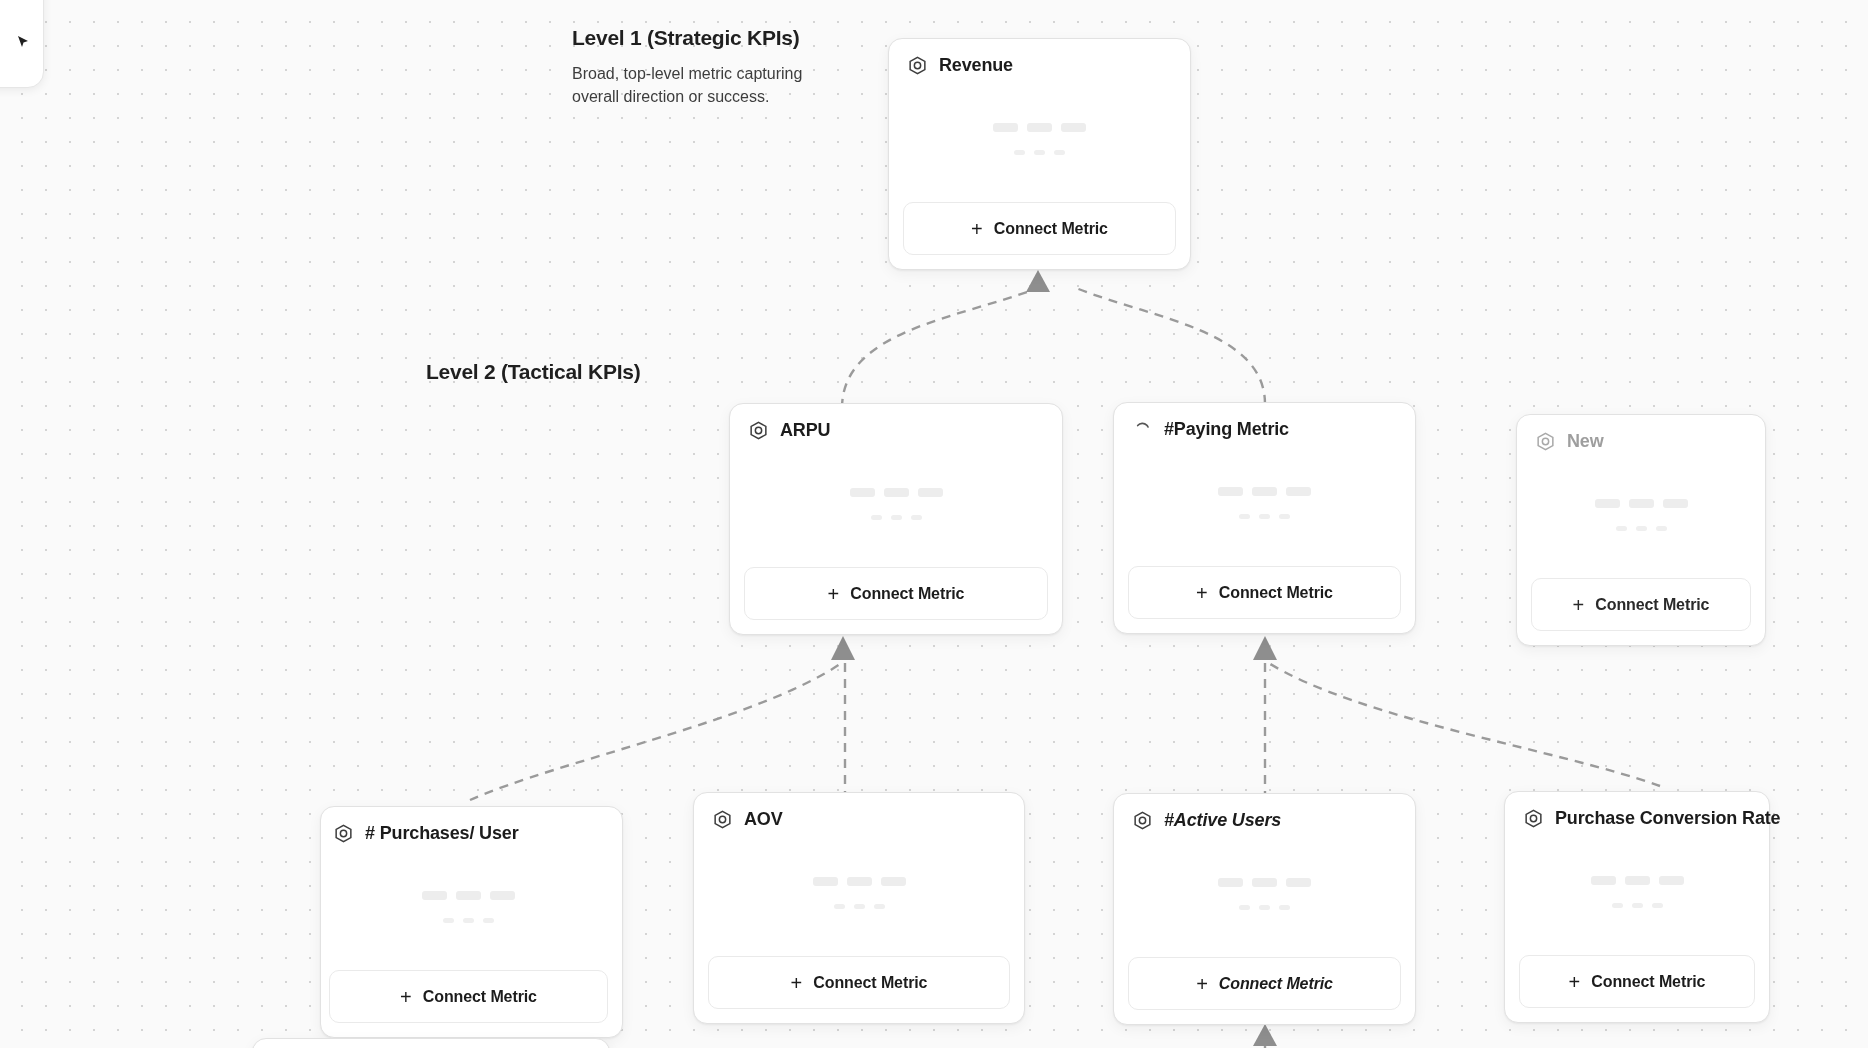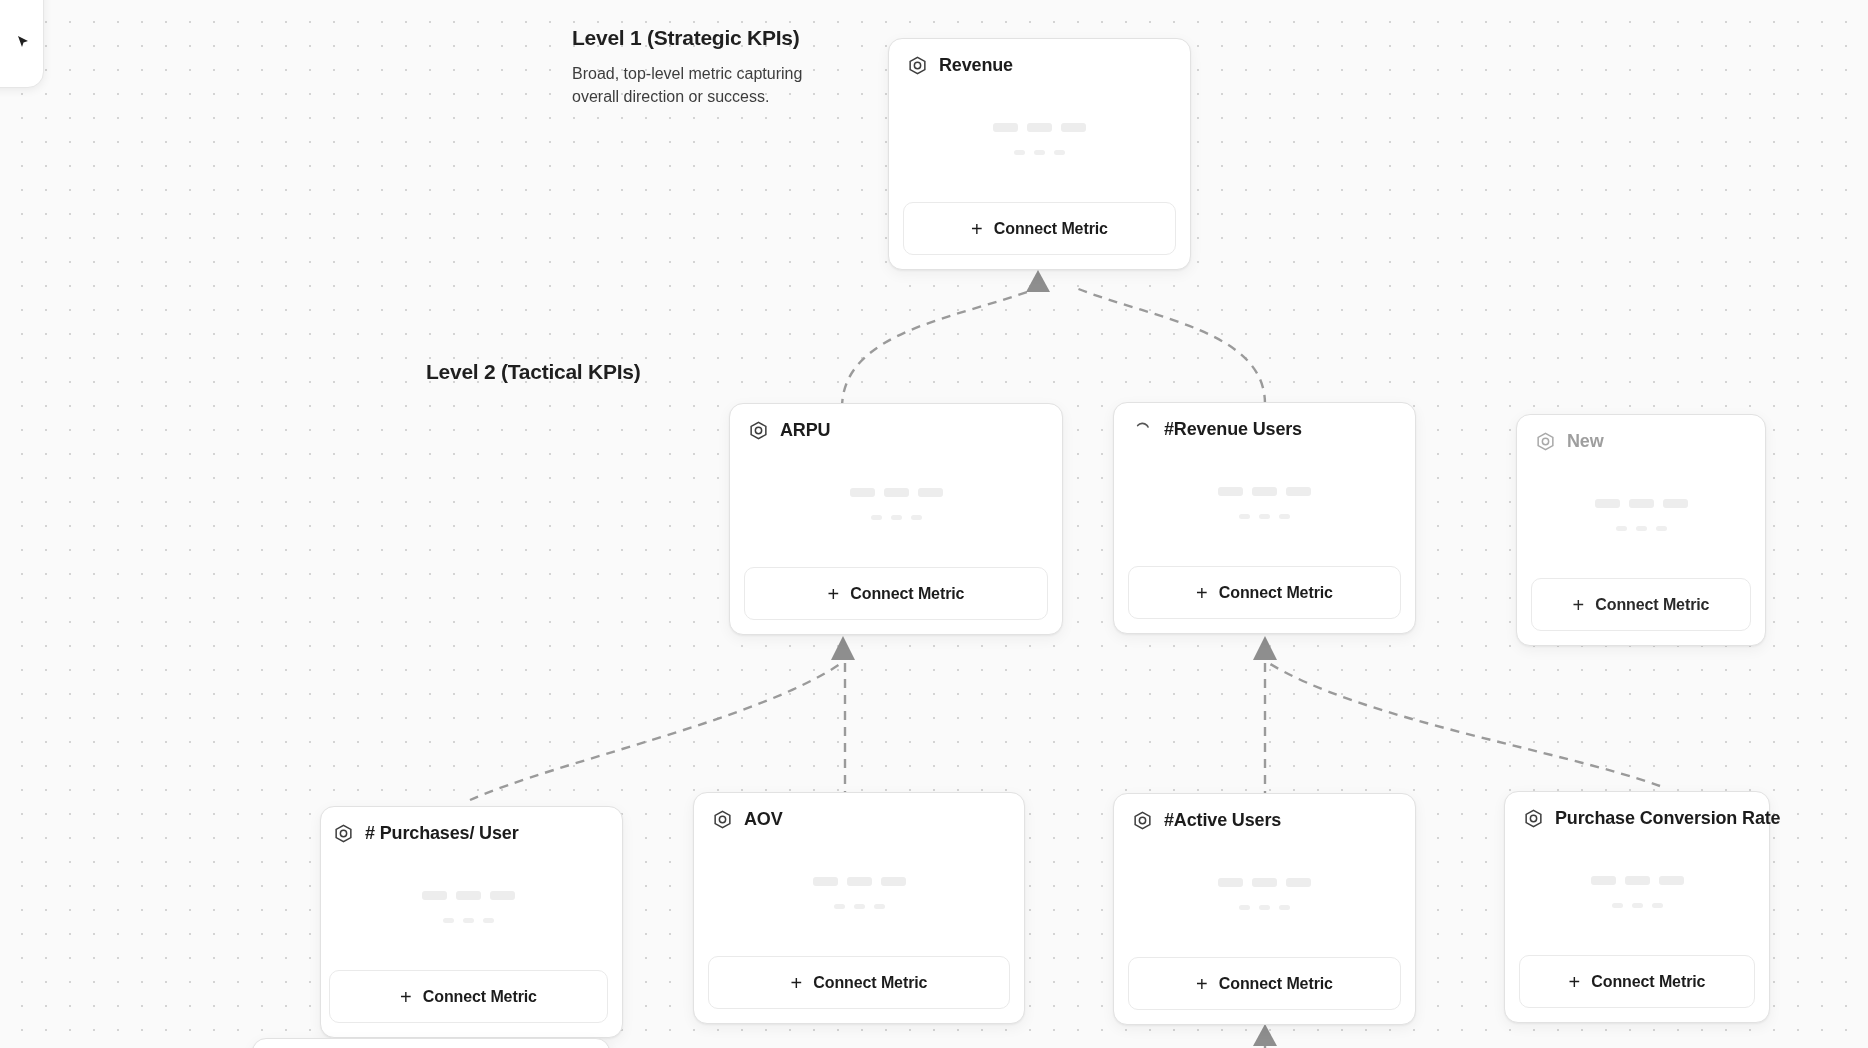--- a/index.html
+++ b/index.html
@@ -177,21 +177,21 @@
       <span class="connect-plus">+</span>
       <span class="connect-label">Connect Metric</span>
     </div>
   </div>
 
   <div class="card" style="left:1113px; top:402px; width:303px; height:232px;">
     <div class="card-head">
       <svg class="card-icon" viewBox="0 0 24 24">
         <path d="M6.5 7.5 A 7 7 0 1 1 6.2 16" fill="none" stroke="#565656" stroke-width="1.9" stroke-linecap="round" stroke-dasharray="14 60"></path>
       </svg>
-      <span class="card-title">#Revenue Users</span>
+      <span class="card-title">#Paying Metric</span>
     </div>
     <div class="card-body">
       <div class="skel-row">
         <span class="skel lg"></span>
         <span class="skel lg"></span>
         <span class="skel lg"></span>
       </div>
       <div class="skel-row">
         <span class="skel sm"></span>
         <span class="skel sm"></span>
@@ -275,21 +275,21 @@
         <span class="skel sm"></span>
         <span class="skel sm"></span>
       </div>
     </div>
     <div class="connect-btn">
       <span class="connect-plus">+</span>
       <span class="connect-label">Connect Metric</span>
     </div>
   </div>
 
-  <div class="card" style="left:1113px; top:793px; width:303px; height:232px;">
+  <div class="card" style="left:1113px; top:793px; width:303px; height:232px;font-style:italic;">
     <div class="card-head">
       <svg class="card-icon" viewBox="0 0 24 24">
         <path d="M12 2.6 L20.4 7.3 L20.4 16.7 L12 21.4 L3.6 16.7 L3.6 7.3 Z" fill="none" stroke="#3c3c3c" stroke-width="1.7"></path>
         <circle cx="12" cy="12" r="3.6" fill="none" stroke="#3c3c3c" stroke-width="1.7"></circle>
       </svg>
       <span class="card-title">#Active Users</span>
     </div>
     <div class="card-body">
       <div class="skel-row">
         <span class="skel lg"></span>

